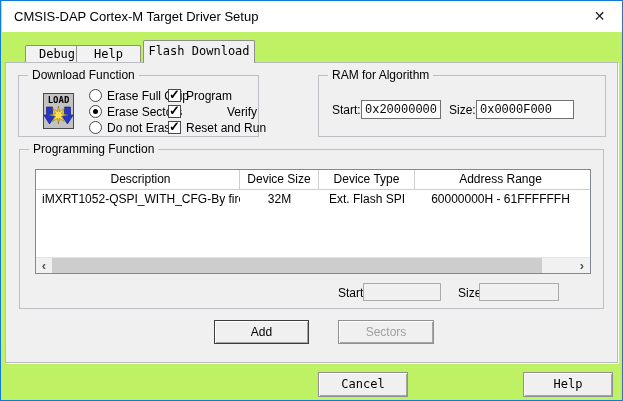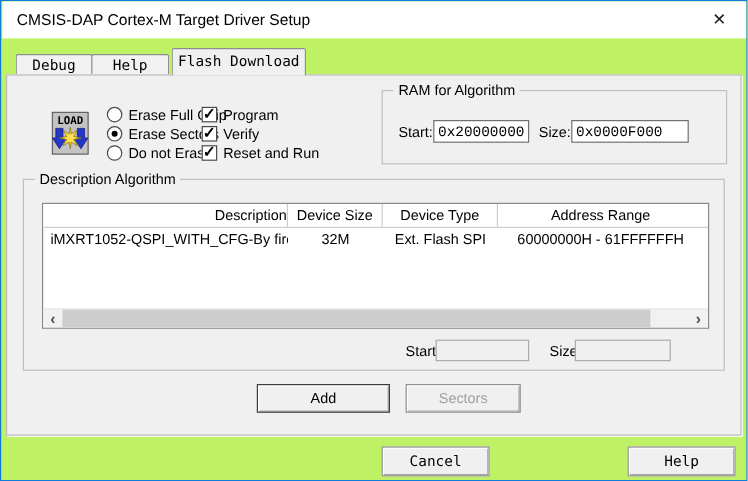--- a/index.html
+++ b/index.html
@@ -81,21 +81,21 @@
   
   .listbox {
     position:absolute; left:34px; top:168px; width:556px; height:105px;
     border:1px solid #828790; background:#fff; z-index:4; overflow:hidden;
   }
   .thead { display:flex; height:20px; border-bottom:1px solid #cdcdcd; background:#ffffff; }
   .th {
     font-size:12px; color:#000; line-height:19px;
     border-right:1px solid #cdcdcd; overflow:hidden; white-space:nowrap; flex:none;
   }
-  .th.left { text-align:right; padding-left:6px; }
+  .th.left { text-align:center; padding-left:6px; }
   .th.center { text-align:center; }
   .trow { display:flex; height:18px; }
   .td { font-size:12px; line-height:18px; white-space:nowrap; overflow:hidden; flex:none; }
   .td.left { text-align:left; padding-left:6px; }
   .td.center { text-align:center; }
   .c0 { width:204px; } .c1 { width:79px; } .c2 { width:96px; } .c3 { width:171px; }
 
   .hscroll {
     position:absolute; left:0; right:0; bottom:0; height:16px;
     background:#f1f1f1; border-top:1px solid #e4e4e4;
@@ -128,32 +128,35 @@
 
 <div class="dialog">
 
   <div class="titlebar">
     <span class="title-text">CMSIS-DAP Cortex-M Target Driver Setup</span>
   </div>
   <div class="close-btn">
     <span>✕</span>
   </div>
 
-  <div class="tab inactive" style="left:12px; width:64px;">
+  <div class="tab inactive" style="left:24px; width:64px;">
     <span>Debug</span>
   </div>
   <div class="tab inactive" style="left:75px; width:65px;">
     <span>Help</span>
   </div>
   <div class="tab active" style="left:142px; width:112px;">
     <span>Flash Download</span>
   </div>
 
   <div class="tabpage"></div>
 
+  <div class="groupbox" style="left:17px; top:74px; width:241px; height:62px;">
+    <span class="glabel">Download Function</span>
+  </div>
 
   <svg class="load-icon" width="31" height="36" viewBox="0 0 31 36">
     <rect x="0.5" y="0.5" width="30" height="35" fill="#c3c3c3" stroke="#4a4a4a"></rect>
     <text x="15.5" y="10" text-anchor="middle" font-family="DejaVu Sans Mono, monospace" font-size="9" font-weight="bold" fill="#000000">LOAD</text>
     <polygon points="3.5,14 9.5,14 9.5,22 12.5,22 6.5,31 0.8,22 3.5,22" fill="#2438c8" stroke="#14147a" stroke-width="0.6"></polygon>
     <polygon points="27.5,14 21.5,14 21.5,22 18.5,22 24.5,31 30.2,22 27.5,22" fill="#2438c8" stroke="#14147a" stroke-width="0.6"></polygon>
     <polygon fill="#ffe14d" stroke="#8a7000" stroke-width="0.6" points="24.5,22 18.4,23.3 21.4,28.4 16.3,25.4 15.5,31 14.7,25.4 9.6,28.4 12.6,23.3 6.5,22 12.6,20.7 9.6,15.6 14.7,18.6 15.5,13 16.3,18.6 21.4,15.6 18.4,20.7"></polygon>
   </svg>
 
   <div class="ctl-row" style="left:88px; top:87px;">
@@ -166,39 +169,39 @@
   </div>
   <div class="ctl-row" style="left:88px; top:119px;">
     <span class="rb"></span>
     <span>Do not Erase</span>
   </div>
 
   <div class="ctl-row" style="left:167px; top:87px;">
     <span class="cb checked"></span>
     <span>Program</span>
   </div>
-  <div class="ctl-row" style="left:167px; top:103px;">
+  <div class="ctl-row" style="left:167px; top:103px;gap:41px;">
     <span class="cb checked"></span>
     <span>Verify</span>
   </div>
   <div class="ctl-row" style="left:167px; top:119px;">
     <span class="cb checked"></span>
     <span>Reset and Run</span>
   </div>
 
   <div class="groupbox" style="left:317px; top:74px; width:288px; height:62px;">
     <span class="glabel">RAM for Algorithm</span>
   </div>
   <span class="field-label" style="left:331px; top:102px;">Start:</span>
   <input class="win-input" style="left: 360px; top: 99px; width: 80px; height: 19px;" value="0x20000000">
   <span class="field-label" style="left:448px; top:102px;">Size:</span>
   <input class="win-input" style="left: 475px; top: 99px; width: 98px; height: 19px;" value="0x0000F000">
 
   <div class="groupbox" style="left:18px; top:148px; width:585px; height:160px;">
-    <span class="glabel">Description Algorithm</span>
+    <span class="glabel">Programming Function</span>
   </div>
 
   <div class="listbox">
     <div class="thead">
       <div class="th left c0">Description</div>
       <div class="th center c1">Device Size</div>
       <div class="th center c2">Device Type</div>
       <div class="th center c3" style="border-right:none;">Address Range</div>
     </div>
     <div class="trow">
@@ -212,19 +215,19 @@
       <div class="hs-thumb"></div>
       <div class="hs-arrow right">›</div>
     </div>
   </div>
 
   <span class="field-label" style="left:337px; top:285px;">Start:</span>
   <input class="win-input dim" style="left: 362px; top: 282px; width: 78px; height: 18px;" value="">
   <span class="field-label" style="left:457px; top:285px;">Size:</span>
   <input class="win-input dim" style="left: 478px; top: 282px; width: 80px; height: 18px;" value="">
 
-  <div class="btn default" style="left:213px; top:319px; width:111px; height:24px; line-height:22px;">Add</div>
+  <div class="btn default" style="left:213px; top:319px; width:95px; height:24px; line-height:22px;">Add</div>
   <div class="btn disabled" style="left:337px; top:319px; width:96px; height:24px; line-height:22px;">Sectors</div>
 
   <div class="btn mono" style="left:317px; top:371px; width:90px; height:25px; line-height:23px;">Cancel</div>
   <div class="btn mono" style="left:522px; top:371px; width:90px; height:25px; line-height:23px;">Help</div>
 
 </div>
 
 </body></html>

